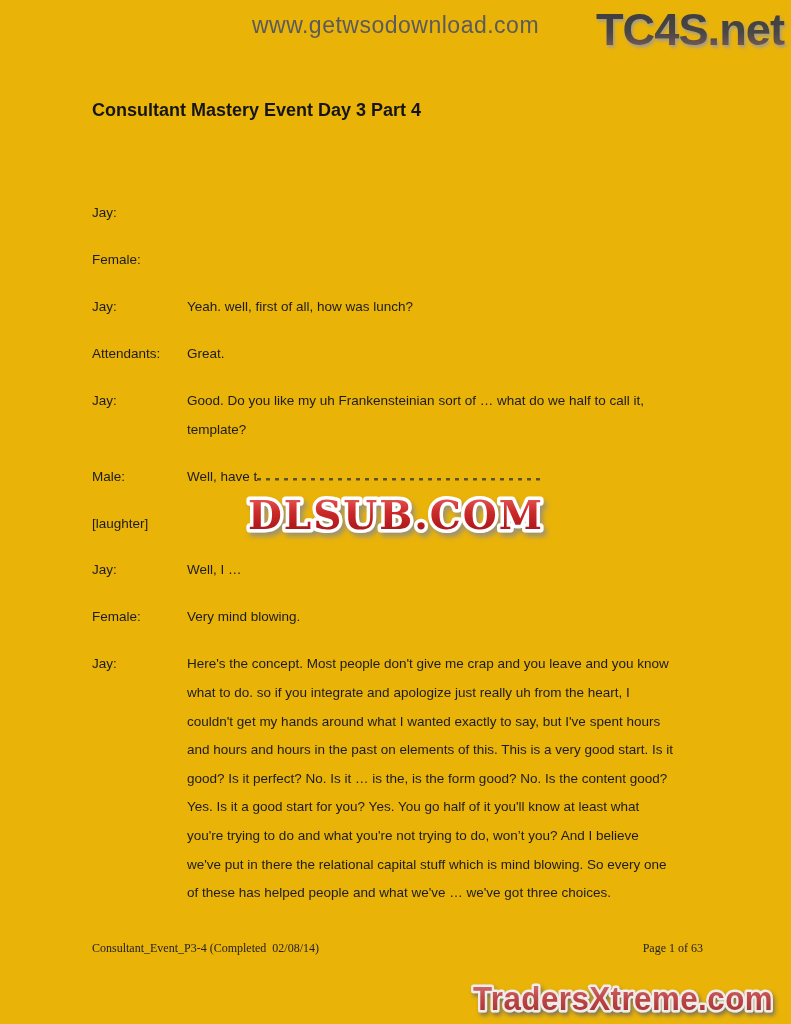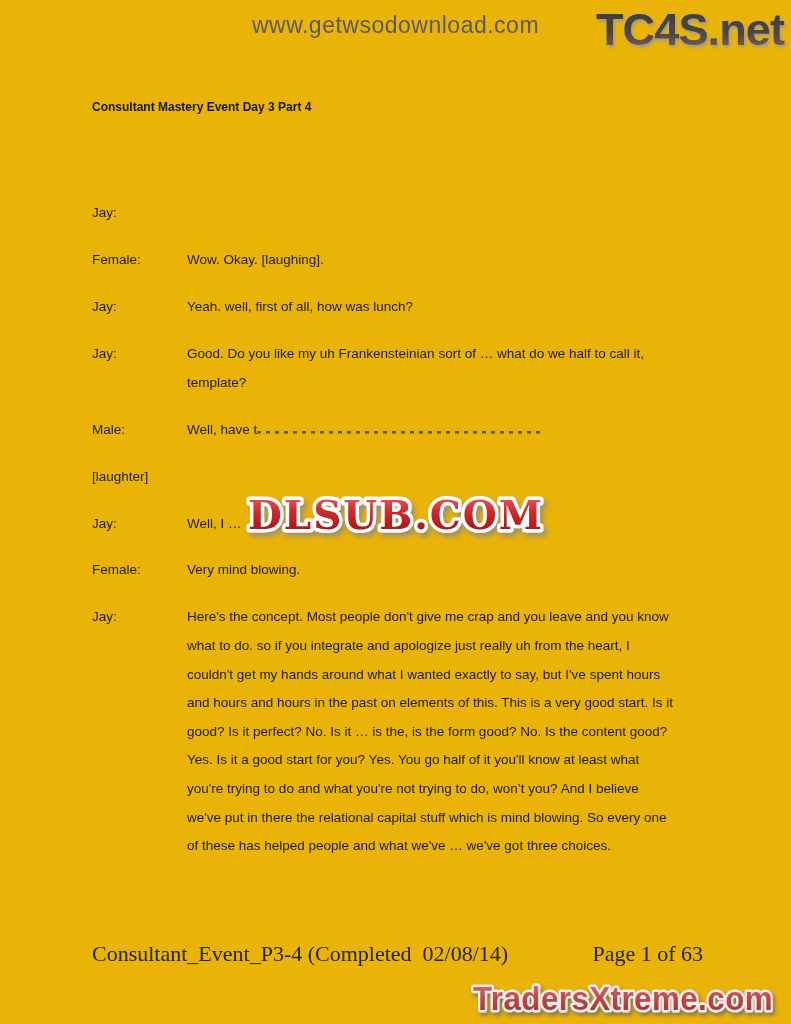--- a/index.html
+++ b/index.html
@@ -32,21 +32,21 @@
     font-weight: bold;
     font-size: 45px;
     letter-spacing: -1px;
   }
 
   
   .doc-title {
     position: absolute;
     left: 92px;
     top: 100px;
-    font-size: 12px;
+    font-size: 18px;
     font-weight: bold;
     color: #151515;
   }
 
   .transcript {
     position: absolute;
     left: 92px;
     top: 199px;
     width: 660px;
     font-size: 13.5px;
@@ -85,21 +85,21 @@
 
   
   .footer {
     position: absolute;
     left: 92px;
     right: 88px;
     top: 941px;
     display: flex;
     justify-content: space-between;
     font-family: "Liberation Serif", serif;
-    font-size: 22px;
+    font-size: 12px;
     color: #222;
   }
   .footer-left { white-space: pre; }
 
   
   .traders-wm { position: absolute; top: 972px; right: 8px; z-index: 6; }
   .traders-text {
     font-family: "Liberation Sans", sans-serif;
     font-weight: bold;
     font-size: 34px;
@@ -133,28 +133,31 @@
   <div class="doc-title">Consultant Mastery Event Day 3 Part 4</div>
 
   <div class="transcript">
 
     <div class="row">
       <div class="spk">Jay:</div>
     </div>
 
     <div class="row">
       <div class="spk">Female:</div>
-      <div class="txt">Wow. Okay. [laughing].</div>
     </div>
 
     <div class="row">
       <div class="spk">Jay:</div>
       <div class="txt">Yeah. well, first of all, how was lunch?</div>
     </div>
 
+    <div class="row">
+      <div class="spk">Attendants:</div>
+      <div class="txt">Great.</div>
+    </div>
 
     <div class="row">
       <div class="spk">Jay:</div>
       <div class="txt">Good. Do you like my uh Frankensteinian sort of … what do we half to call it,
 template?</div>
     </div>
 
     <div class="row">
       <div class="spk">Male:</div>
       <div class="txt"><span>Well, have t</span><span class="obscured-marks"></span></div>

